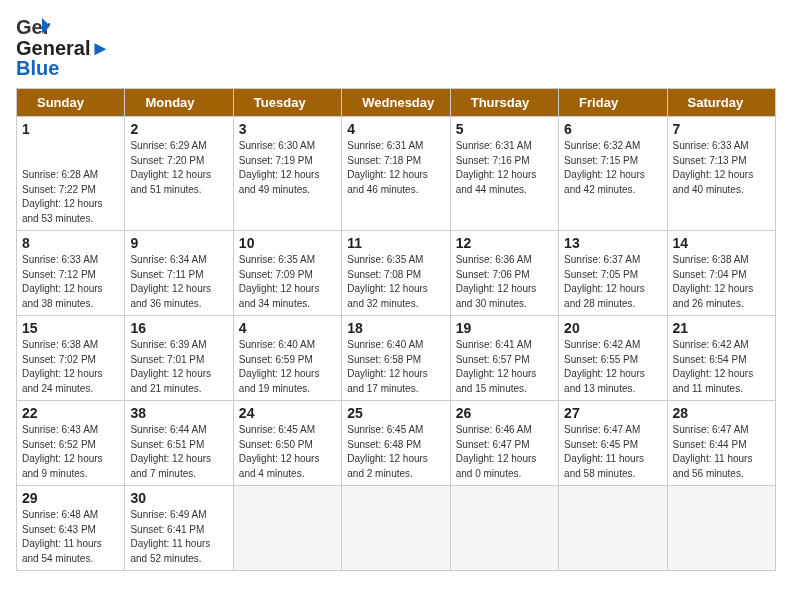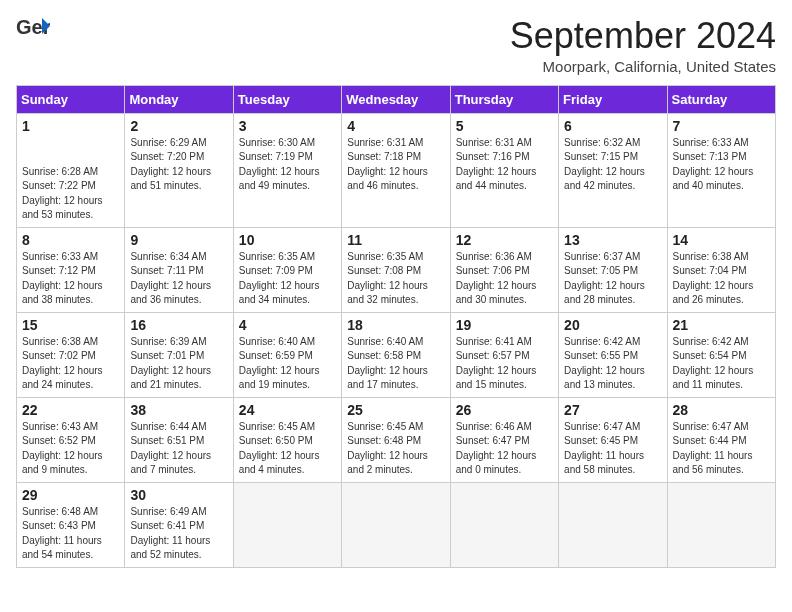--- a/index.html
+++ b/index.html
@@ -39,25 +39,25 @@
       font-size: 15px;
       color: #444;
       margin-top: 2px;
     }
     table {
       width: 100%;
       border-collapse: collapse;
       table-layout: fixed;
     }
     th {
-      background: #6d28d9;
+      background: #a16207;
       color: #fff;
       font-size: 13px;
       font-weight: bold;
-      padding: 6px 4px;
+      padding: 6px 20px;
       text-align: left;
       border: 1px solid #ccc;
     }
     td {
       border: 1px solid #ccc;
       vertical-align: top;
       padding: 4px 5px;
       font-size: 10.5px;
       color: #222;
       height: 80px;
@@ -85,24 +85,24 @@
 <div class="header-section">
   <div class="logo">
     <div class="logo-row">
 
       <svg width="34" height="26" viewBox="0 0 34 26">
         <text x="0" y="18" font-size="20" font-weight="bold" fill="#333">General</text>
 
         <polygon points="26,2 34,10 26,18" fill="#1565c0"></polygon>
       </svg>
     </div>
-  </div>
-  <div class="title-area">
-    <div class="month-title">September 2024</div>
-    <div class="location">Moorpark, California, United States</div>
+    <div style="display:flex; flex-direction:column; margin-top:-4px;">
+      <span style="font-size:20px; font-weight:bold; color:#222; line-height:1;">General<span style="color:#1565c0;">►</span></span>
+      <span style="font-size:20px; font-weight:bold; color:#1565c0; line-height:1; margin-top:0px;">Blue</span>
+    </div>
   </div>
 </div>
 
 <table>
   <thead>
     <tr>
     <th>Sunday</th>
         <th>Monday</th>
         <th>Tuesday</th>
         <th>Wednesday</th>

